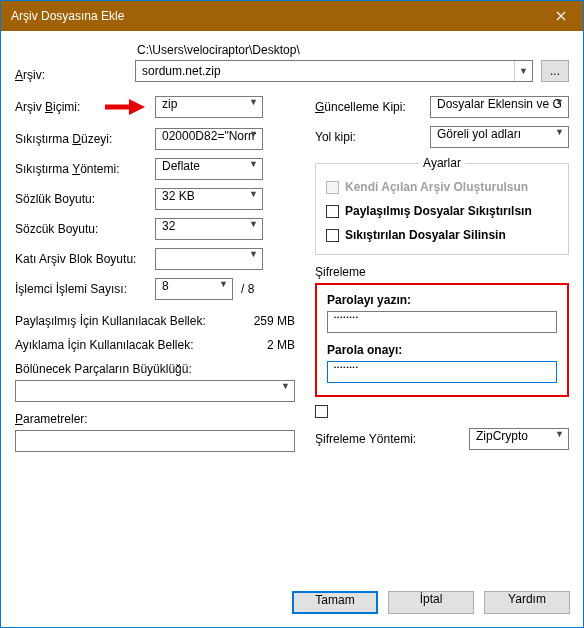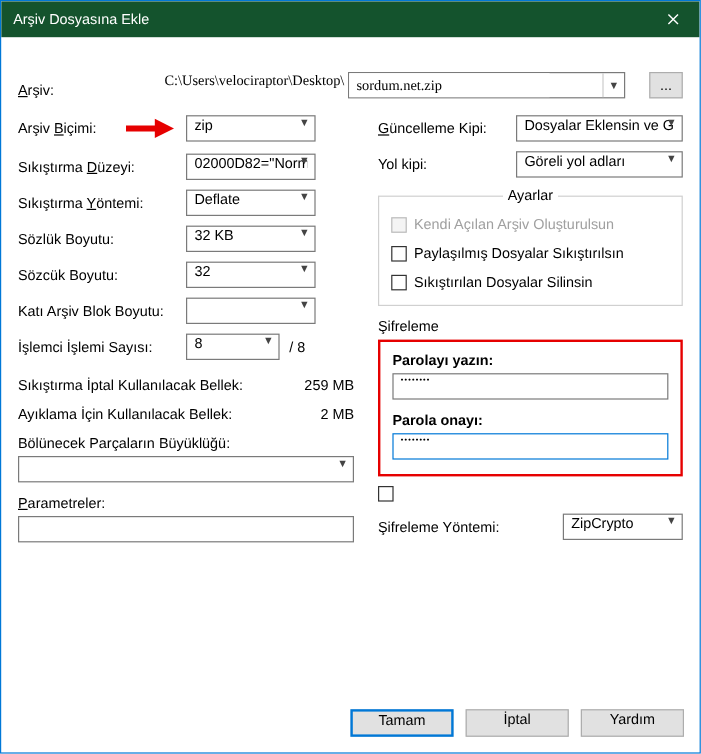--- a/index.html
+++ b/index.html
@@ -6,21 +6,21 @@
 body {
   font-family: "Segoe UI", Tahoma, sans-serif;
   font-size: 12px;
   background: #fff;
   width: 584px;
   height: 628px;
   overflow: hidden;
   border: 1px solid #0078d7;
 }
 .titlebar {
-  background: #14532d;
+  background: #a16207;
   color: #fff;
   height: 30px;
   display: flex;
   align-items: center;
   padding-left: 10px;
   font-size: 12px;
 }
 .titlebar .title { flex: 1; }
 .titlebar .close {
   width: 45px;
@@ -28,21 +28,21 @@
   display: flex;
   align-items: center;
   justify-content: center;
   font-size: 14px;
 }
 .content { padding: 12px 14px 0 14px; }
 .row { display: flex; align-items: center; margin-bottom: 8px; }
 .lbl { width: 120px; }
 .lbl u { text-decoration: underline; }
 .path-row { display: flex; align-items: flex-end; margin-bottom: 14px; }
-.path-col { flex: 1; display: flex; flex-direction: row; gap: 3px; font-family: Liberation Serif, serif; }
+.path-col { flex: 1; display: flex; flex-direction: column; gap: 3px; }
 .path-text { font-size: 12px; padding-left: 2px; }
 .archive-input {
   display: flex;
   border: 1px solid #7a7a7a;
   background: #fff;
   height: 22px;
   gap: 44px;
 }
 .archive-input input {
   flex: 1;
@@ -96,21 +96,21 @@
 .select.full { width: 100%; }
 .format-row { display: flex; align-items: center; margin-bottom: 10px; }
 .arrow-svg { margin-left: 0; margin-right: 8px; width: 44px; }
 .right-label { width: 115px; display: inline-block; }
 fieldset {
   border: 1px solid #d0d0d0;
   padding: 10px 10px 10px 10px;
   margin-bottom: 10px;
 }
 fieldset legend { padding: 0 4px; font-size: 12px; text-align: center; }
-.chk-row { display: flex; align-items: center; margin-bottom: 10px; gap: 6px; }
+.chk-row { display: flex; align-items: center; margin-bottom: 10px; gap: 6px; font-weight: bold; }
 .chk {
   width: 13px; height: 13px;
   border: 1px solid #333;
   background: #fff;
   display: inline-block;
 }
 .chk.disabled { border-color: #bbb; background: #f4f4f4; }
 .disabled-text { color: #a0a0a0; }
 .mem-row { display: flex; justify-content: space-between; margin-bottom: 10px; font-size: 12px; }
 .text-input {
@@ -243,21 +243,21 @@
         <div class="select med">
           <span>8</span>
           <span class="dd-arrow">▼</span>
         </div>
         <span class="slash8">/ 8</span>
       </div>
 
       <div class="section-gap"></div>
 
       <div class="mem-row">
-        <span>Sıkıştırma İptal Kullanılacak Bellek:</span>
+        <span>Paylaşılmış İçin Kullanılacak Bellek:</span>
         <span>259 MB</span>
       </div>
       <div class="mem-row">
         <span>Ayıklama İçin Kullanılacak Bellek:</span>
         <span>2 MB</span>
       </div>
 
       <div class="field-block">
         <span class="flabel">Bölünecek Parçaların Büyüklüğü:</span>
         <div class="select full">

